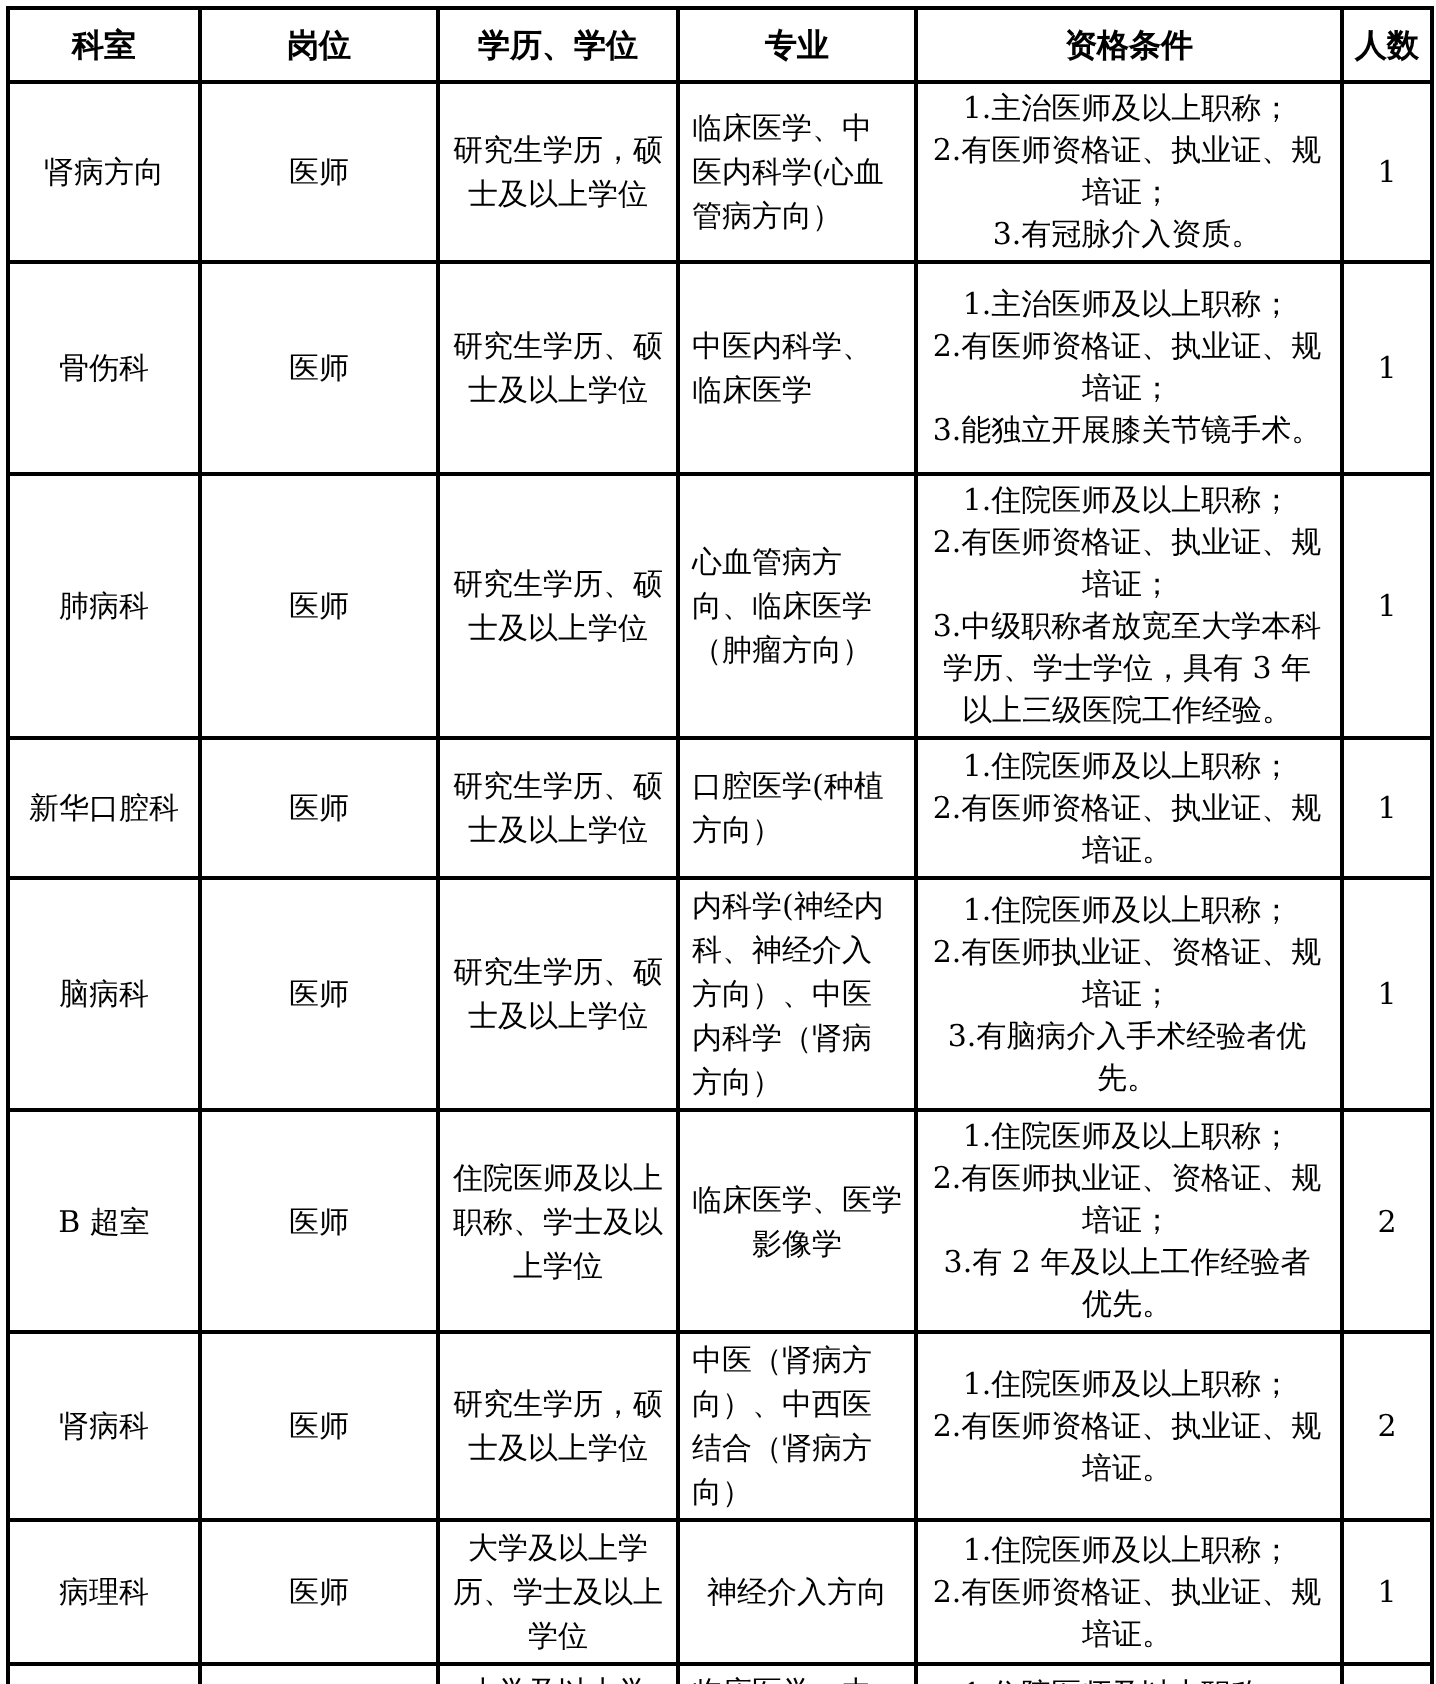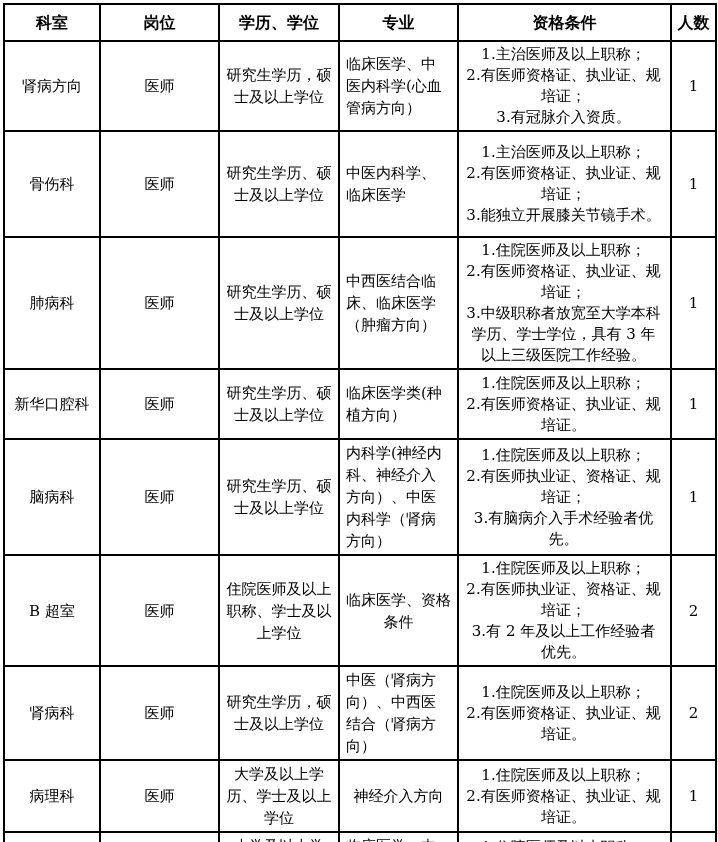--- a/index.html
+++ b/index.html
@@ -84,50 +84,50 @@
       <td class="left">中医内科学、临床医学</td>
       <td class="qual">1.主治医师及以上职称；
 2.有医师资格证、执业证、规培证；
 3.能独立开展膝关节镜手术。</td>
       <td>1</td>
     </tr>
     <tr style="height:129px">
       <td>肺病科</td>
       <td>医师</td>
       <td>研究生学历、硕士及以上学位</td>
-      <td class="left">中西医结合临床、临床医学（肿瘤方向）</td>
+      <td class="left">心血管病方向、临床医学（肿瘤方向）</td>
       <td class="qual">1.住院医师及以上职称；
 2.有医师资格证、执业证、规培证；
 3.中级职称者放宽至大学本科学历、学士学位，具有 3 年以上三级医院工作经验。</td>
       <td>1</td>
     </tr>
     <tr style="height:70px">
       <td>新华口腔科</td>
       <td>医师</td>
       <td>研究生学历、硕士及以上学位</td>
-      <td class="left">临床医学类(种植方向）</td>
+      <td class="left">口腔医学(种植方向）</td>
       <td class="qual">1.住院医师及以上职称；
 2.有医师资格证、执业证、规培证。</td>
       <td>1</td>
     </tr>
     <tr style="height:101px">
       <td>脑病科</td>
       <td>医师</td>
       <td>研究生学历、硕士及以上学位</td>
       <td class="left">内科学(神经内科、神经介入方向）、中医内科学（肾病方向）</td>
       <td class="qual">1.住院医师及以上职称；
 2.有医师执业证、资格证、规培证；
 3.有脑病介入手术经验者优先。</td>
       <td>1</td>
     </tr>
     <tr style="height:103px">
       <td>B 超室</td>
       <td>医师</td>
       <td>住院医师及以上职称、学士及以上学位</td>
-      <td>临床医学、资格条件</td>
+      <td>临床医学、医学影像学</td>
       <td class="qual">1.住院医师及以上职称；
 2.有医师执业证、资格证、规培证；
 3.有 2 年及以上工作经验者优先。</td>
       <td>2</td>
     </tr>
     <tr style="height:65px">
       <td>肾病科</td>
       <td>医师</td>
       <td>研究生学历，硕士及以上学位</td>
       <td class="left">中医（肾病方向）、中西医结合（肾病方向）</td>

